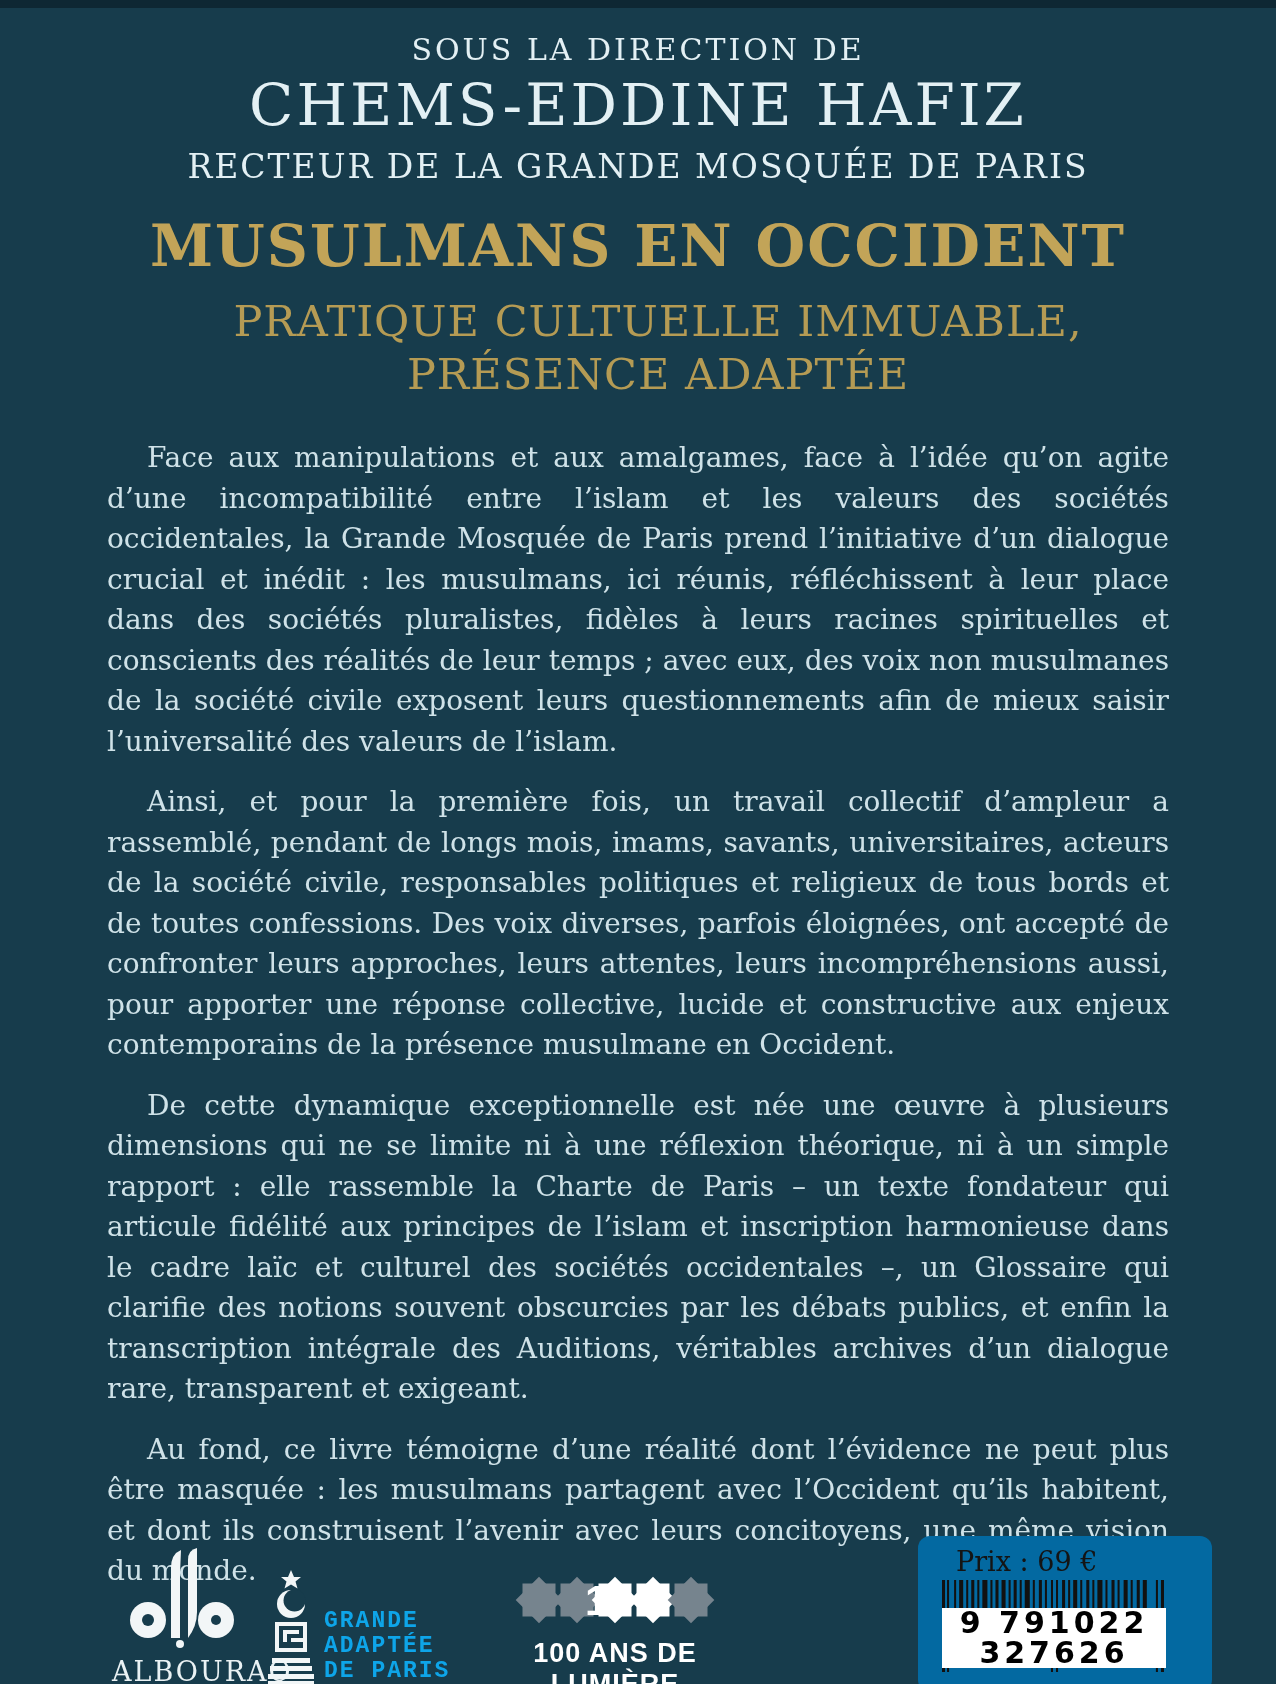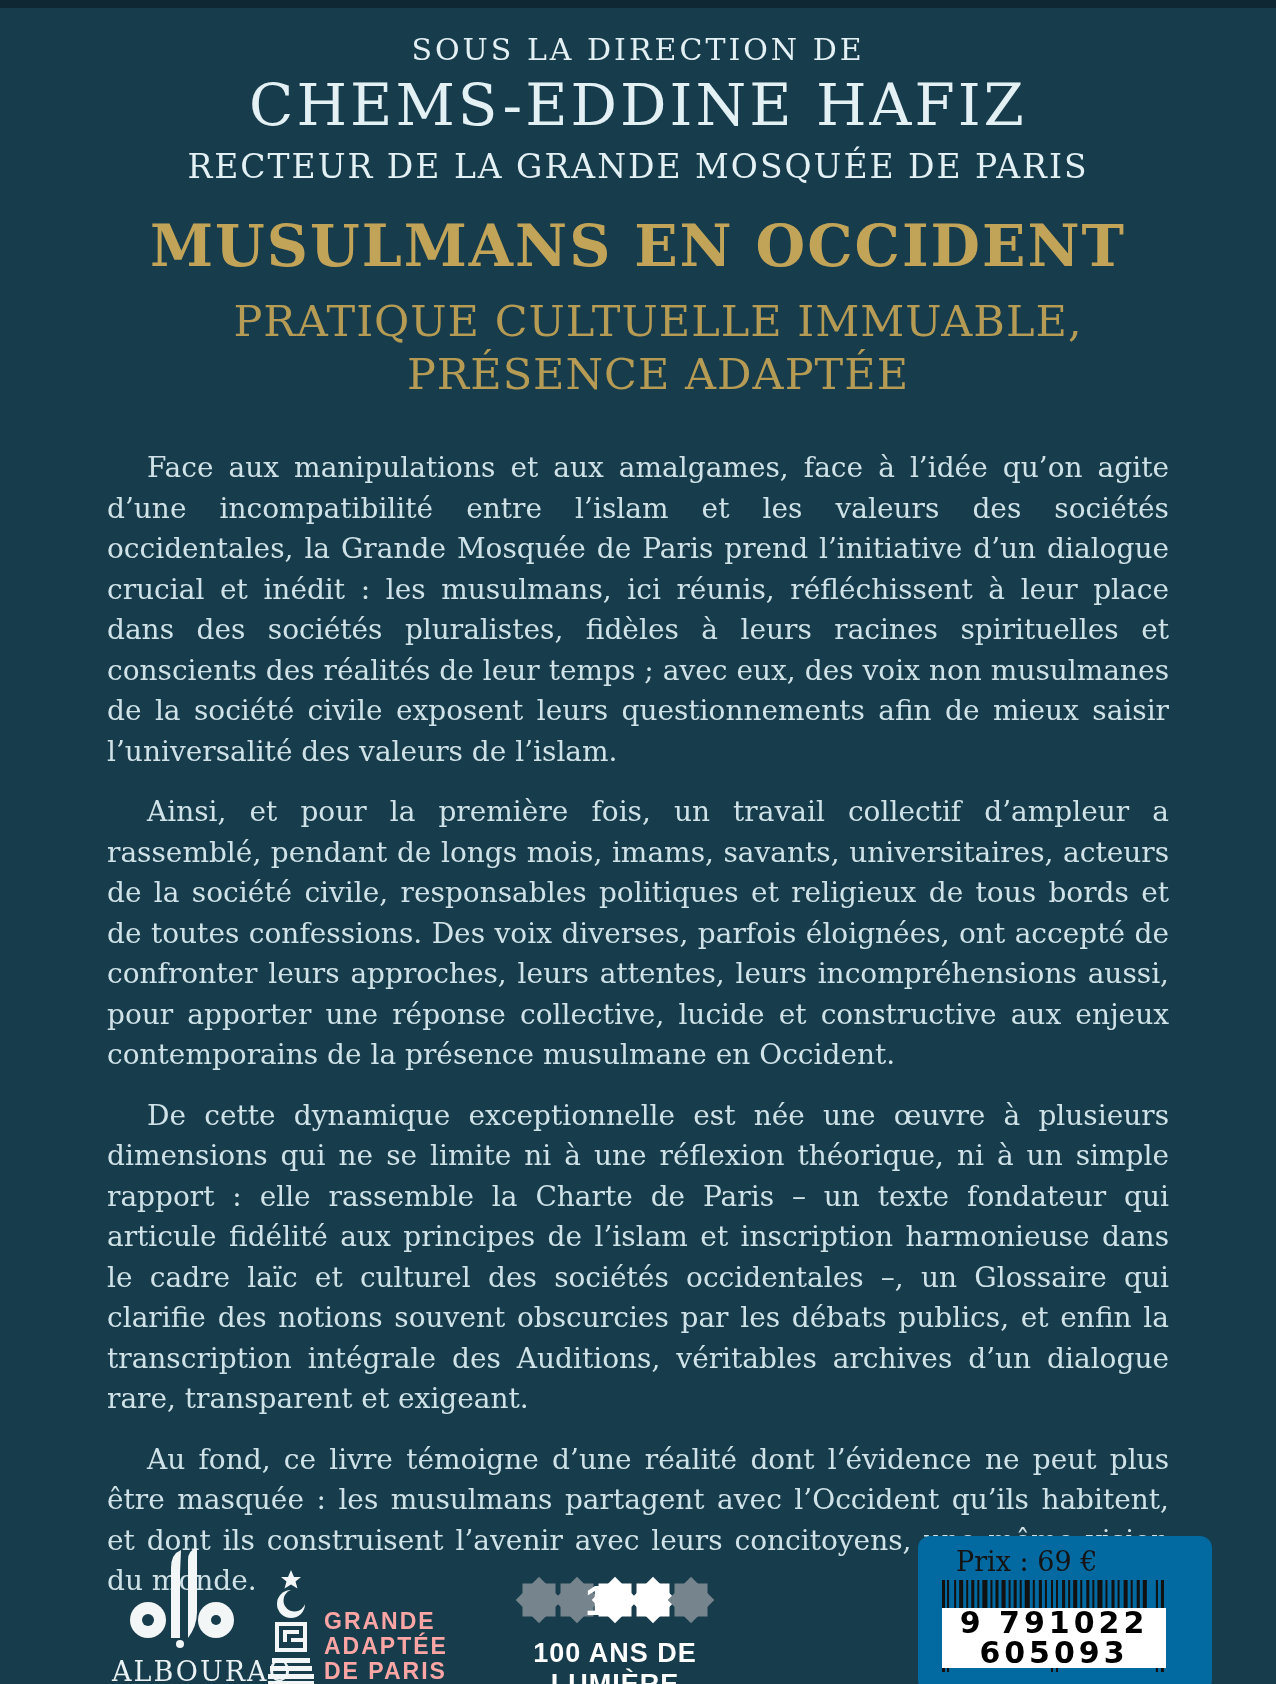--- a/index.html
+++ b/index.html
@@ -27,40 +27,40 @@
   .book-title{
     font-size:57px;font-weight:bold;letter-spacing:2px;
     color:#C2A458;margin:0;
   }
   .book-subtitle{
     font-size:43px;line-height:53px;letter-spacing:1px;
     color:#B59B54;margin-top:16px;padding-left:40px;
   }
   
   .synopsis{
-    position:absolute;top:440px;left:107px;width:1062px;
+    position:absolute;top:430px;left:107px;width:1062px;
     color:#CFE2E8;font-size:28px;line-height:40.5px;
     text-align:justify;
   }
   .synopsis p{margin:0 0 20px 0;text-indent:40px;}
   .albouraq{
     position:absolute;left:112px;top:1540px;width:140px;
     text-align:center;
   }
   .albouraq-wordmark{
     font-size:27px;letter-spacing:2px;color:#EAF2F4;margin-top:4px;
   }
   .gmp-logo{
     position:absolute;left:268px;top:1562px;
     display:flex;align-items:flex-end;
   }
   .gmp-text{
-    font-family:Liberation Sans, sans-serif;font-weight:bold;
+    font-family:Liberation Mono, monospace;font-weight:bold;
     font-size:23px;line-height:25px;letter-spacing:2px;
-    color:#fca5a5;margin-left:10px;margin-bottom:6px;
+    color:#0ea5e9;margin-left:10px;margin-bottom:6px;
   }
   .centenary{
     position:absolute;left:470px;top:1566px;width:290px;
     text-align:center;
   }
   .centenary-title{
     font-family:"Liberation Sans",sans-serif;font-weight:bold;
     font-size:27px;letter-spacing:1px;color:#FFFFFF;margin-top:8px;
   }
   .price-sticker{
@@ -215,17 +215,17 @@
           <rect x="168" y="0" width="3" height="80"></rect>
             <rect x="174" y="0" width="2" height="80"></rect>
           <rect x="180" y="0" width="4" height="80"></rect>
             <rect x="187" y="0" width="2" height="80"></rect>
           <rect x="193" y="0" width="3" height="80"></rect>
             <rect x="199" y="0" width="4" height="80"></rect>
           <rect x="212" y="0" width="2" height="96"></rect>
             <rect x="217" y="0" width="3" height="96"></rect>
         </g>
       </svg>
-      <div class="barcode-number">9 791022 605093</div>
+      <div class="barcode-number">9 791022 327626</div>
     </div>
   </div>
 
 </div>
 
 </body></html>

